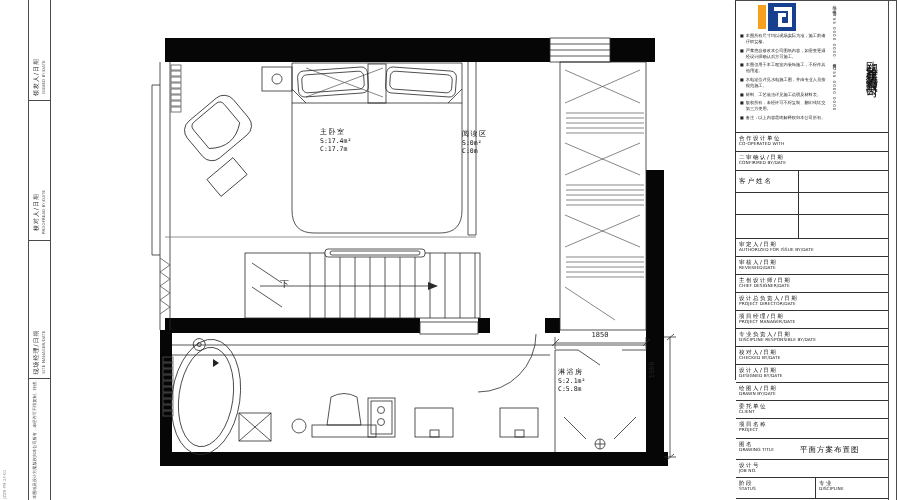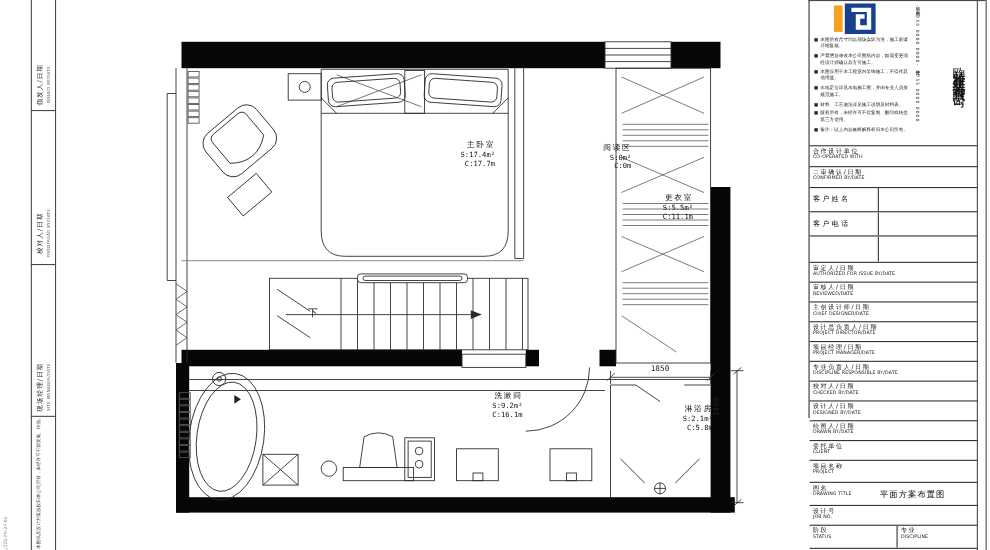--- a/index.html
+++ b/index.html
@@ -10,21 +10,21 @@
   .hl{position:absolute;height:1px;background:#4a4a4a}
 
   
   .mlabel{position:absolute;width:120px;text-align:center;transform:rotate(-90deg);transform-origin:center center;}
   .mlabel .cn{display:block;font-size:6px;letter-spacing:1px;color:#222}
   .mlabel .en{display:block;font-size:3.8px;letter-spacing:.2px;color:#555}
   .vnote{position:absolute;transform:rotate(-90deg);transform-origin:left top;font-size:4.2px;color:#444;white-space:nowrap}
   .vcode{position:absolute;transform:rotate(-90deg);transform-origin:left top;font-size:4px;color:#888;white-space:nowrap}
 
   
-  .roomlbl{position:absolute;text-align:right;font-family:"DejaVu Sans Mono",monospace;
+  .roomlbl{position:absolute;text-align:left;font-family:"DejaVu Sans Mono",monospace;
            font-size:6.5px;line-height:1.25;color:#111;white-space:nowrap}
   .roomlbl .rn{font-family:"DejaVu Sans",sans-serif;font-size:7px;letter-spacing:1.5px;display:block}
   .dimtxt{position:absolute;font-family:"DejaVu Sans Mono",monospace;font-size:7px;color:#222;text-align:center}
   .downlbl{position:absolute;font-size:9px;color:#111}
 
   
   .tb{position:absolute;left:735px;top:0;width:153px;height:380px;border-left:1px solid #333;background:#fff}
   .tb-top{position:relative;height:132px;border-bottom:1px solid #333;overflow:hidden}
   .notes{position:absolute;left:4px;top:33px;width:88px}
   .note{font-size:4.2px;line-height:1.45;color:#222;margin-bottom:2.5px;display:flex}
@@ -234,30 +234,20 @@
   <div class="roomlbl" style="left:320px;top:128px;width:130px">
     <span class="rn">主卧室</span>
     <span>S:17.4m²</span><br>
     <span>C:17.7m</span>
   </div>
   <div class="roomlbl" style="left:462px;top:130px;width:112px">
     <span class="rn">阅读区</span>
     <span>S:0m²</span><br>
     <span>C:0m</span>
   </div>
-  <div class="roomlbl" style="left:530px;top:176px;width:100px">
-    <span class="rn">更衣室</span>
-    <span>S:5.5m²</span><br>
-    <span>C:11.1m</span>
-  </div>
-  <div class="roomlbl" style="left:375px;top:356px;width:100px">
-    <span class="rn">洗漱间</span>
-    <span>S:9.2m²</span><br>
-    <span>C:16.1m</span>
-  </div>
   <div class="roomlbl" style="left:558px;top:368px;width:90px">
     <span class="rn">淋浴房</span>
     <span>S:2.1m²</span><br>
     <span>C:5.8m</span>
   </div>
   <div class="downlbl" style="left:280px;top:278px">下</div>
   <div class="dimtxt" style="left:555px;top:331px;width:90px">1850</div>
   <div class="dimtxt" style="left:648px;top:395px;width:50px;transform:rotate(-90deg);transform-origin:left top">1900</div>
 
   <div class="tb">
@@ -310,21 +300,20 @@
       </div>
       <div class="trow" style="height:19px">
         <span class="cn">二审确认/日期</span>
           <span class="en">CONFIRMED BY/DATE</span>
       </div>
       <div class="trow" style="height:22px">
         <span class="cn-big">客户姓名</span>
           <div class="cell-div"></div>
       </div>
       <div class="trow" style="height:22px">
-        <span class="cn-big">客户电话</span>
           <div class="cell-div"></div>
       </div>
       <div class="trow" style="height:24px">
         <div class="cell-div"></div>
       </div>
       <div class="trow" style="height:18px">
         <span class="cn">审定人/日期</span>
           <span class="en">AUTHORIZED FOR ISSUE BY/DATE</span>
       </div>
       <div class="trow" style="height:18px">

